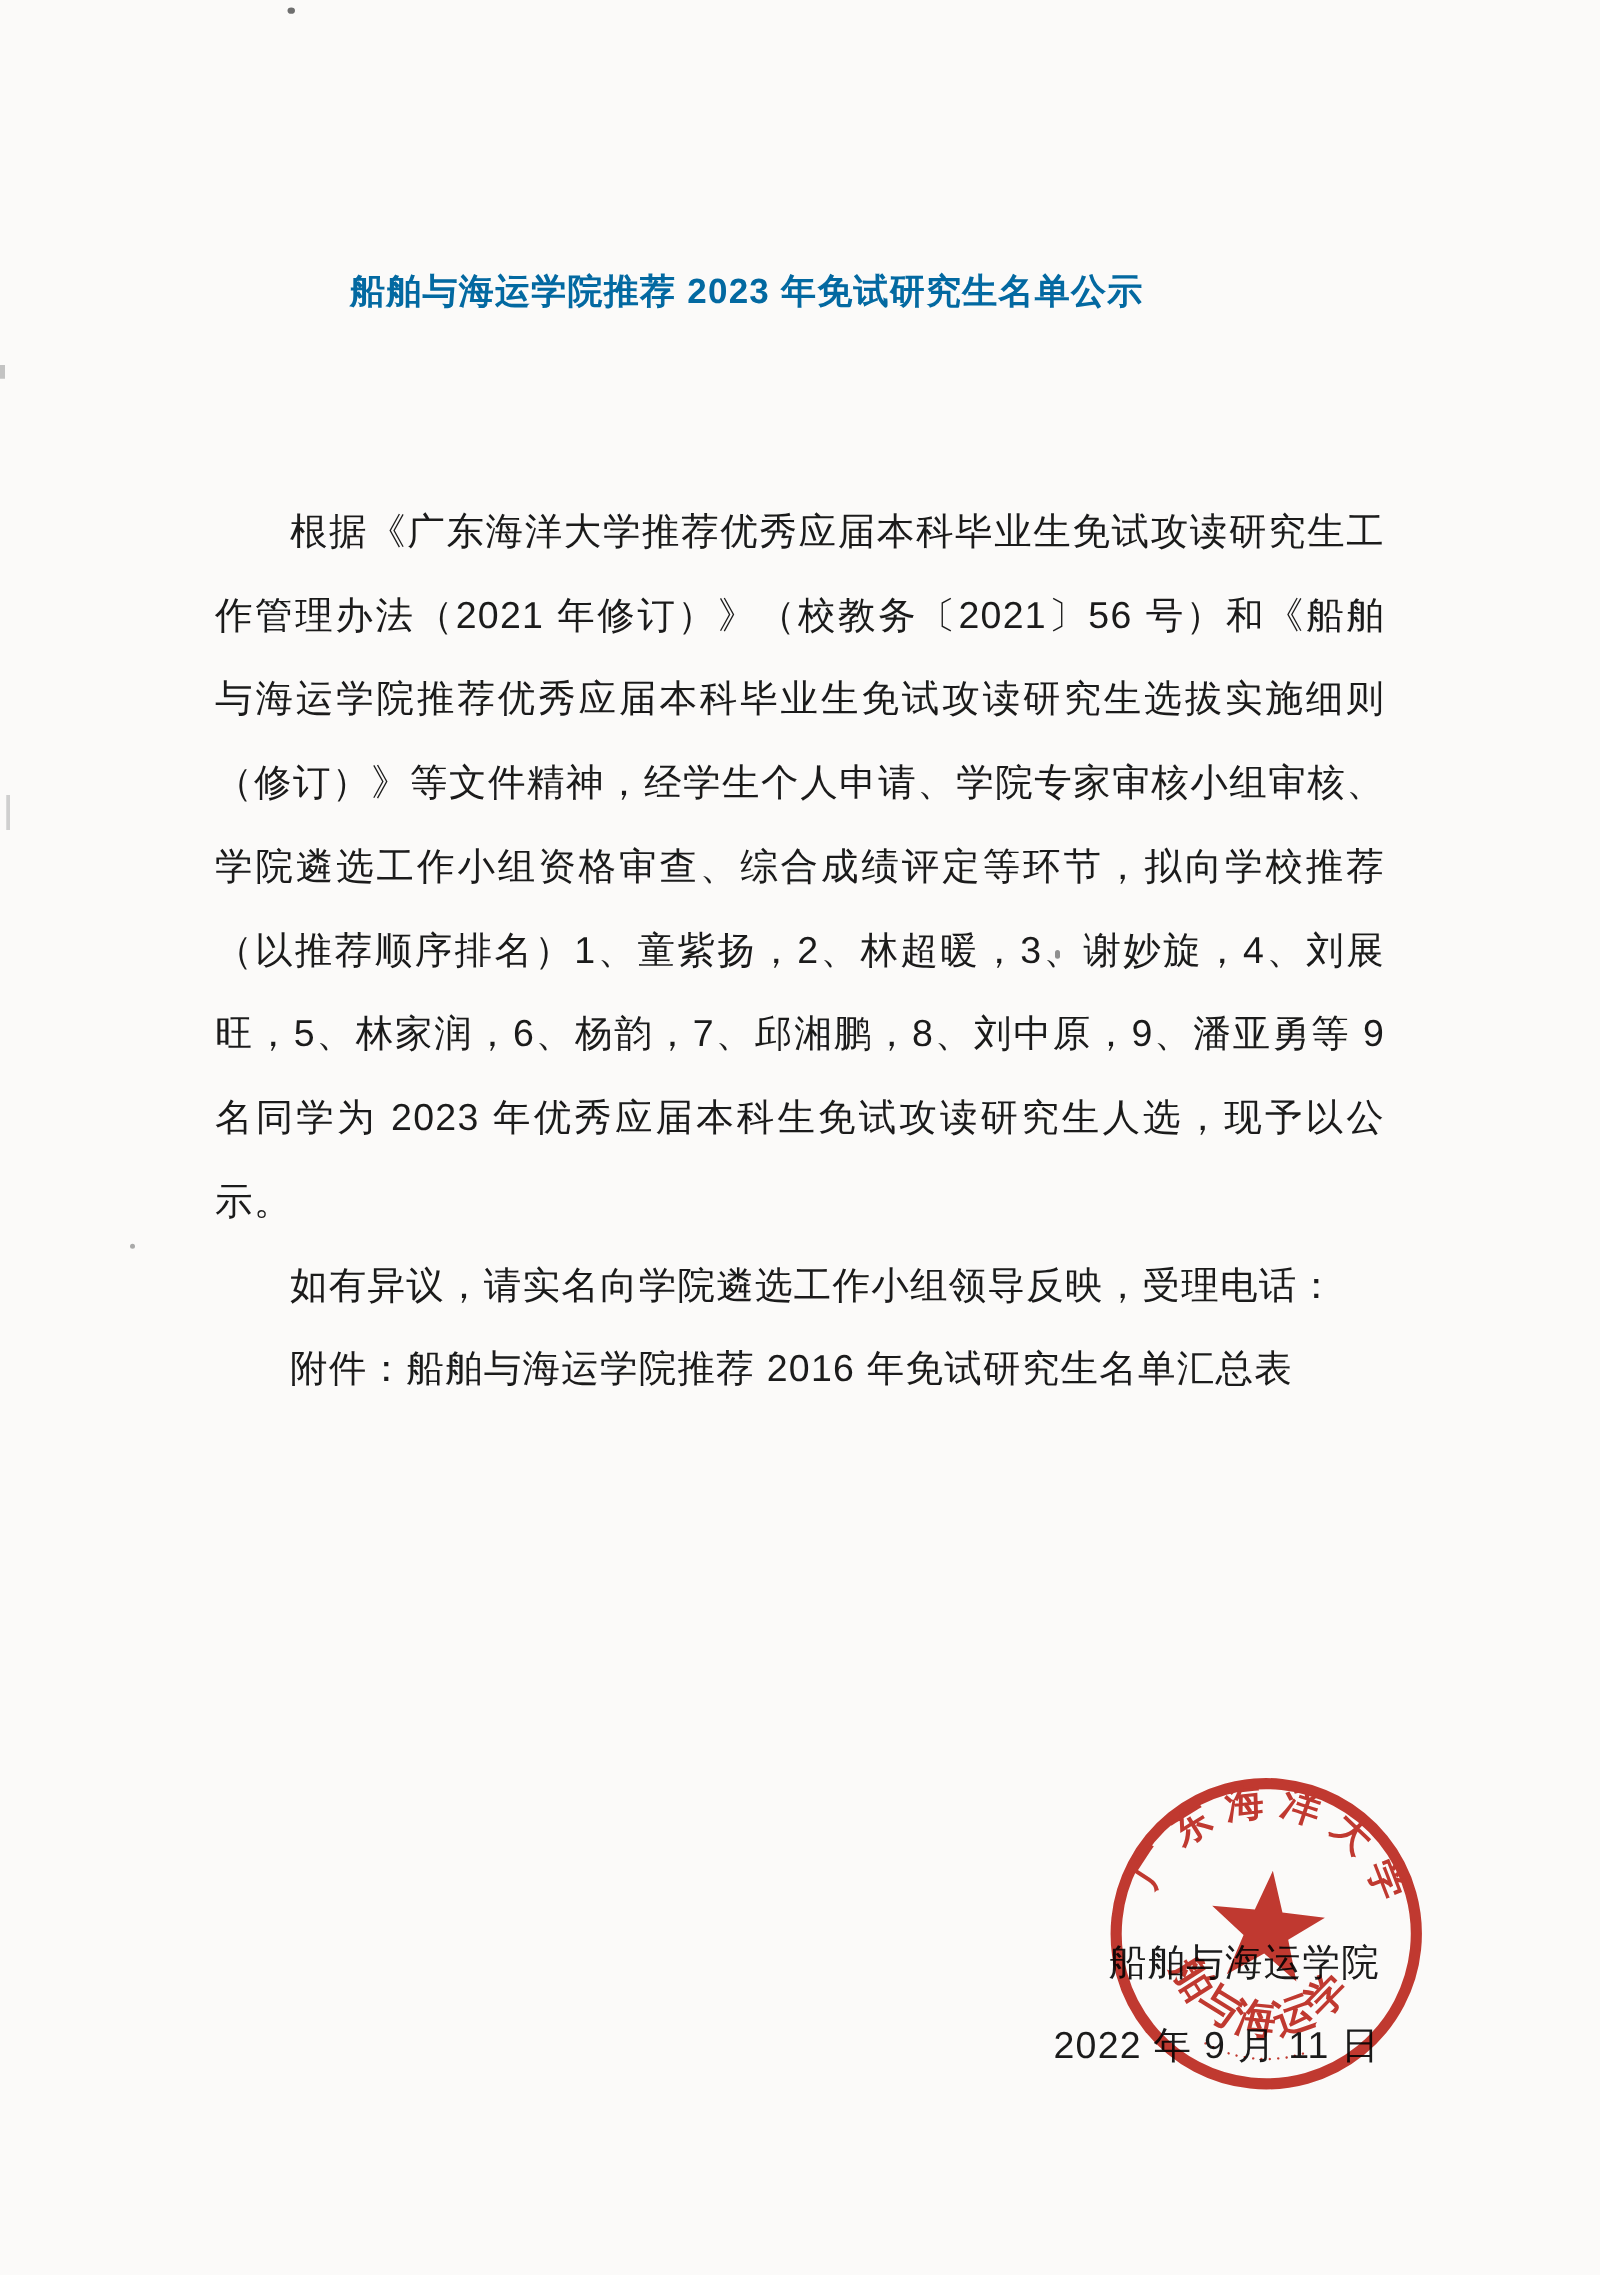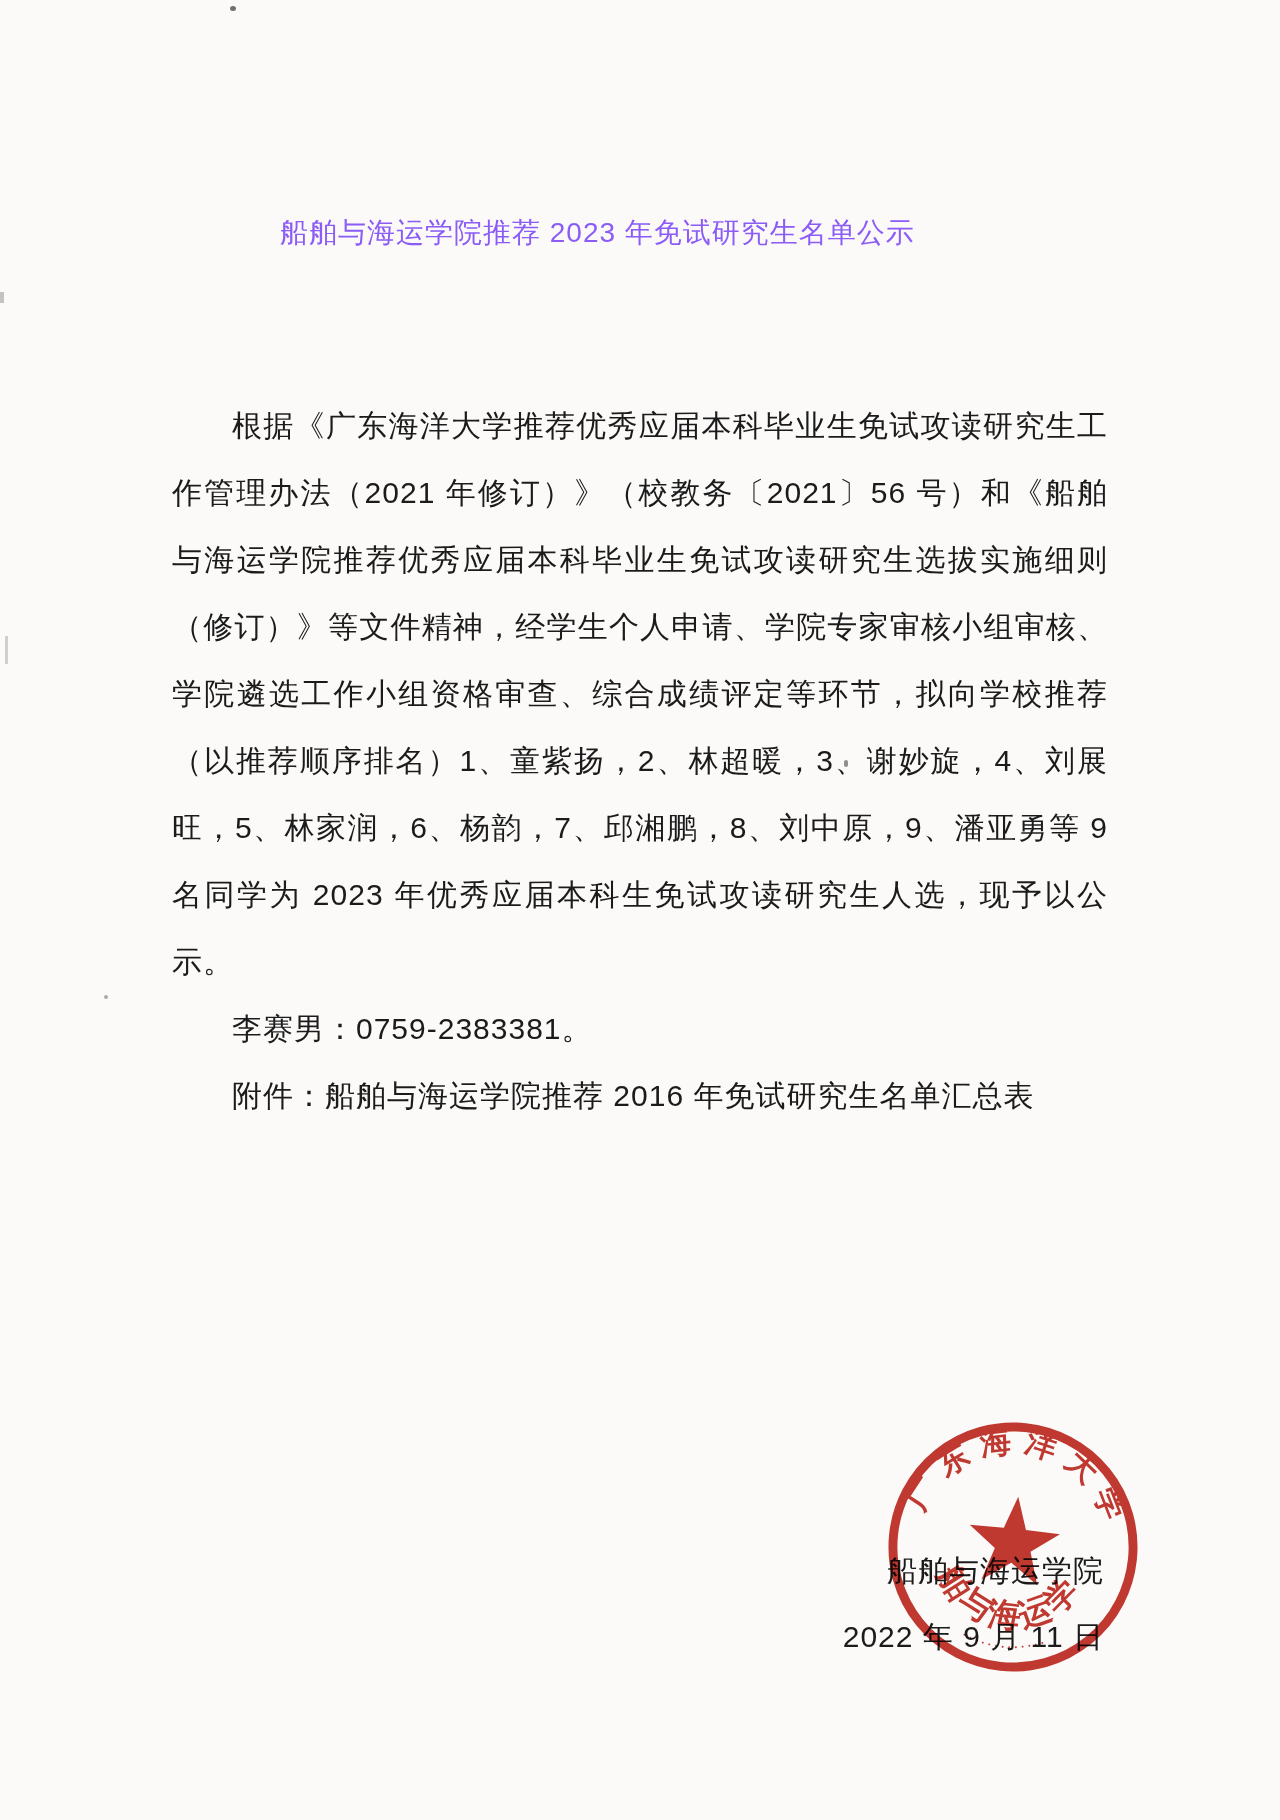--- a/index.html
+++ b/index.html
@@ -11,23 +11,23 @@
     overflow:hidden;
   }
   .page{
     position:absolute;inset:0;
     background:#fbfaf9;
   }
   .doc-title{
     position:absolute;
     left:280px;top:214px;
     font-size:28px;
-    font-weight:400;
+    font-weight:700;
     letter-spacing:1px;
-    color:#8b5cf6;
+    color:#0369a1;
     white-space:nowrap;
   }
   .body-text{
     position:absolute;
     left:172px;top:392px;
     width:936px;
     font-size:30px;
     line-height:67px;
     color:#1b1b1b;
     letter-spacing:1px;
@@ -77,21 +77,21 @@
   <div class="speck s1"></div>
   <div class="speck s2"></div>
   <div class="speck s3"></div>
   <div class="speck s4"></div>
   <div class="speck s5"></div>
 
   <div class="doc-title">船舶与海运学院推荐 2023 年免试研究生名单公示</div>
 
   <div class="body-text">
     <p class="body-p">根据《广东海洋大学推荐优秀应届本科毕业生免试攻读研究生工作管理办法（2021 年修订）》（校教务〔2021〕56 号）和《船舶与海运学院推荐优秀应届本科毕业生免试攻读研究生选拔实施细则（修订）》等文件精神，经学生个人申请、学院专家审核小组审核、学院遴选工作小组资格审查、综合成绩评定等环节，拟向学校推荐（以推荐顺序排名）1、童紫扬，2、林超暖，3、谢妙旋，4、刘展旺，5、林家润，6、杨韵，7、邱湘鹏，8、刘中原，9、潘亚勇等 9 名同学为 2023 年优秀应届本科生免试攻读研究生人选，现予以公示。</p>
-    <p class="body-p">李赛男：0759-2383381。</p>
+    <p class="body-p">如有异议，请实名向学院遴选工作小组领导反映，受理电话：</p>
     <p class="body-p">附件：船舶与海运学院推荐 2016 年免试研究生名单汇总表</p>
   </div>
 
   <div class="signature-block">
     <div>船舶与海运学院</div>
     <div>2022 年 9 月 11 日</div>
   </div>
 
   <svg class="seal" viewBox="0 0 260 260" xmlns="http://www.w3.org/2000/svg">
     <defs>

